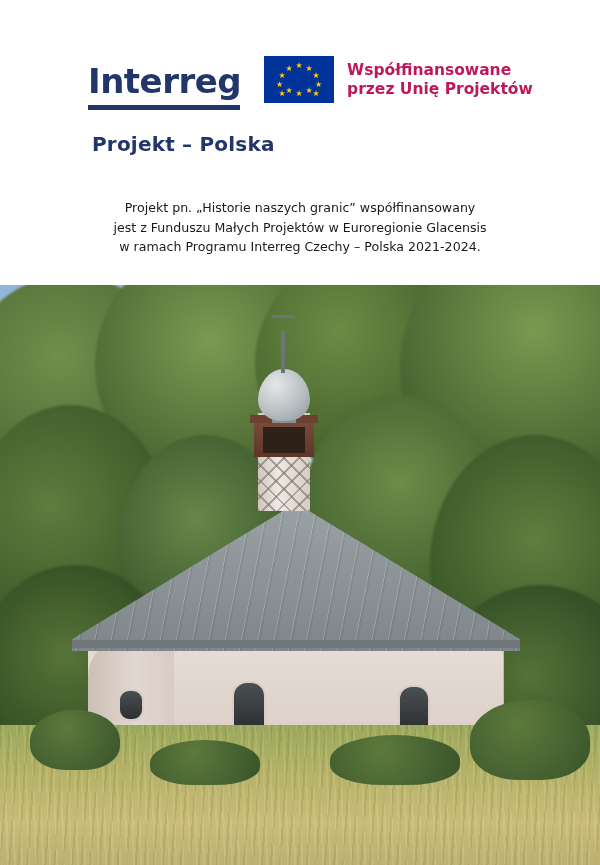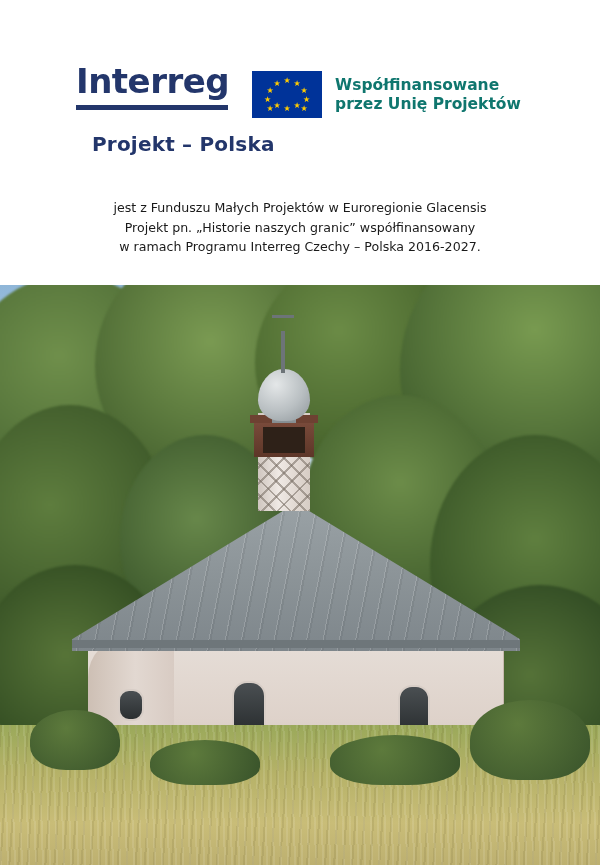--- a/index.html
+++ b/index.html
@@ -23,24 +23,24 @@
   
   .header {
     position: relative;
     width: 600px;
     height: 285px;
     background: #ffffff;
   }
 
   .logo-row {
     position: absolute;
-    left: 76px;
+    left: 88px;
     top: 56px;
     display: flex;
-    align-items: flex-end;
+    align-items: flex-start;
   }
 
   .interreg-logo {
     display: flex;
     flex-direction: column;
     justify-content: center;
     height: 62px;
   }
   .interreg-word {
     font-family: "DejaVu Sans", sans-serif;
@@ -73,21 +73,21 @@
     position: absolute;
     color: #ffcc00;
     font-size: 8px;
     line-height: 8px;
     width: 8px;
     height: 8px;
     text-align: center;
   }
   .eu-text {
     margin-left: 13px;
-    color: #0f766e;
+    color: #be185d;
     font-family: "DejaVu Sans", sans-serif;
     font-weight: bold;
     font-size: 15.5px;
     line-height: 19px;
     white-space: nowrap;
   }
 
   .subtitle {
     position: absolute;
     left: 92px;
@@ -274,23 +274,23 @@
           <div>Współfinansowane</div>
           <div>przez Unię Projektów</div>
         </div>
       </div>
 
     </div>
 
     <div class="subtitle">Projekt – Polska</div>
 
     <div class="project-note">
+      <div>Projekt pn. „Historie naszych granic” współfinansowany</div>
       <div>jest z Funduszu Małych Projektów w Euroregionie Glacensis</div>
-      <div>Projekt pn. „Historie naszych granic” współfinansowany</div>
-      <div>w ramach Programu Interreg Czechy – Polska 2016-2027.</div>
+      <div>w ramach Programu Interreg Czechy – Polska 2021-2024.</div>
     </div>
   </div>
 
   <div class="photo">
     <div class="sky"></div>
     <div class="cloud" style="left:20px; top:30px; width:150px; height:42px;"></div>
     <div class="cloud" style="left:120px; top:70px; width:120px; height:30px;"></div>
     <div class="cloud" style="left:330px; top:20px; width:180px; height:38px;"></div>
 
     <div class="treeline">

